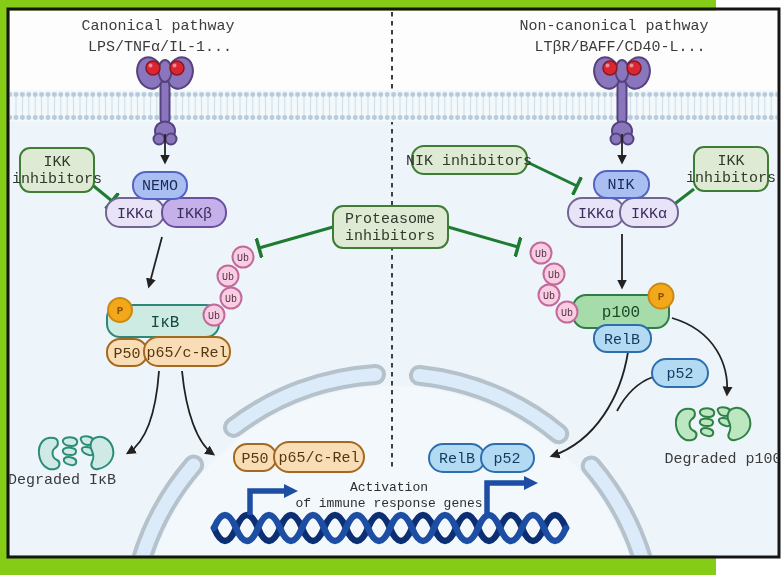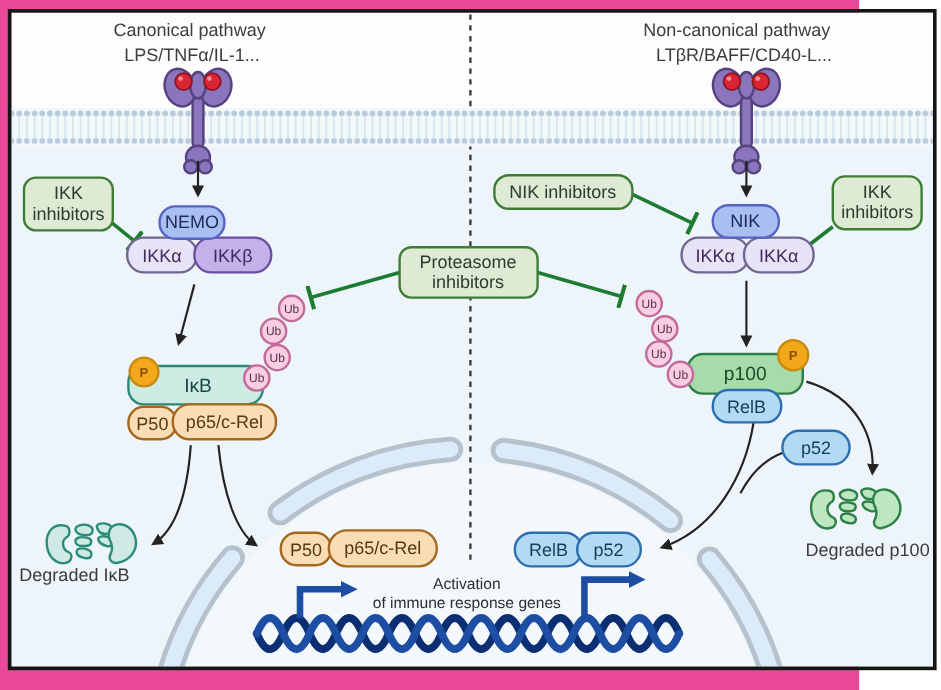--- a/index.html
+++ b/index.html
@@ -1,16 +1,16 @@
 <!DOCTYPE html>
 <html><head>
 <meta charset="utf-8">
 <style>
   html,body{margin:0;padding:0;background:#ffffff;}
-  .stage{position:relative;width:716px;height:575px;background:#ec4899;font-family:Liberation Sans, sans-serif;}
+  .stage{position:relative;width:716px;height:575px;background:#84cc16;font-family:Liberation Mono, monospace;}
   svg{display:block;}
 
   
   .t-head{font-size:15px;fill:#3c3c3c;}
   .t-box{font-size:15px;fill:#2f3a2a;}
   .t-pill-blue{font-size:15px;fill:#1b2a55;}
   .t-pill-lav{font-size:15px;fill:#3a2d5c;}
   .t-pill-tan{font-size:15px;fill:#57370e;}
   .t-pill-sky{font-size:15px;fill:#123c5e;}
   .t-teal{font-size:16px;fill:#164a40;}

